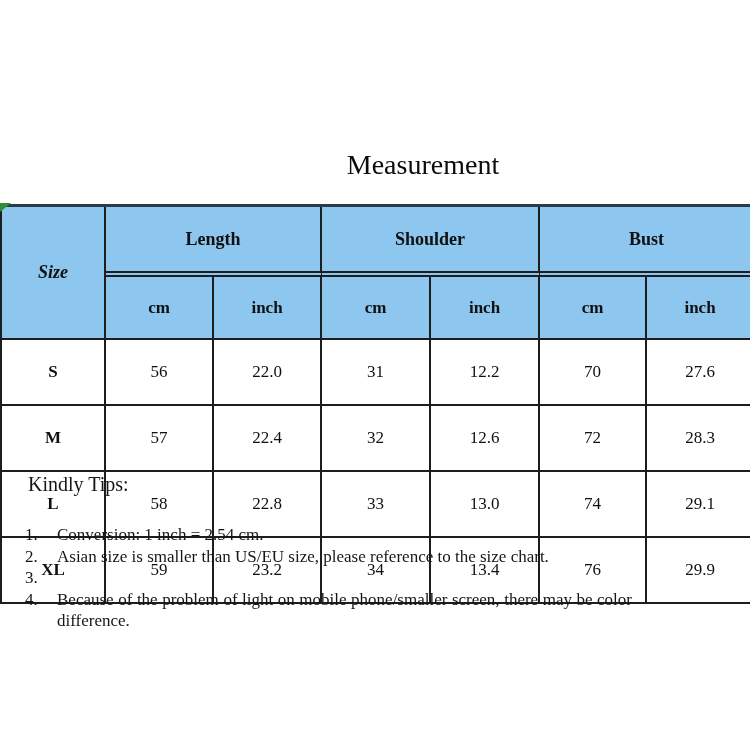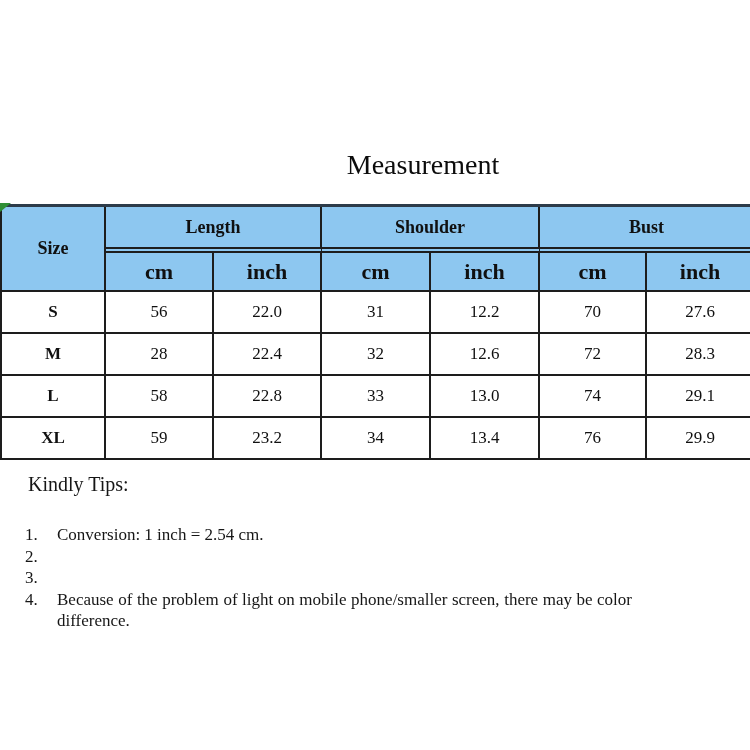--- a/index.html
+++ b/index.html
@@ -28,37 +28,38 @@
     border-collapse: separate;
     border-spacing: 0;
     border-top: 3px solid #2d3b49;
     border-left: 2px solid #1d1d1d;
   }
   .size-chart th, .size-chart td {
     border-right: 2px solid #1d1d1d;
     border-bottom: 2px solid #1d1d1d;
     text-align: center;
     vertical-align: middle;
-    padding: 0;
+    padding: 12px;
     color: #101010;
     overflow: hidden;
   }
   .size-chart thead th {
     background: #8dc7f0;
   }
   .size-chart th.group-head {
     font-size: 18px;
     height: 40px;
     border-bottom: 6px double #1d1d1d;
   }
   .size-chart th.size-head {
     font-size: 18px;
+    font-style: italic;
   }
   .size-chart th.unit-head {
-    font-size: 22px;
+    font-size: 17px;
     height: 37px;
   }
   .size-chart tbody th {
     background: #ffffff;
     font-size: 17px;
     font-weight: bold;
     height: 40px;
   }
   .size-chart tbody td {
     background: #ffffff;
@@ -136,21 +137,21 @@
       <th>S</th>
       <td>56</td>
       <td>22.0</td>
       <td>31</td>
       <td>12.2</td>
       <td>70</td>
       <td class="last-col">27.6</td>
     </tr>
     <tr>
       <th>M</th>
-      <td>28</td>
+      <td>57</td>
       <td>22.4</td>
       <td>32</td>
       <td>12.6</td>
       <td>72</td>
       <td class="last-col">28.3</td>
     </tr>
     <tr>
       <th>L</th>
       <td>58</td>
       <td>22.8</td>
@@ -172,20 +173,21 @@
 </table>
 
 <div class="tips">
   <div class="tips-heading">Kindly Tips:</div>
   <div class="tip-item">
     <span class="tip-num">1.</span>
     <span class="tip-text">Conversion: 1 inch = 2.54 cm.</span>
   </div>
   <div class="tip-item">
     <span class="tip-num">2.</span>
+    <span class="tip-text">Asian size is smaller than US/EU size, please reference to the size chart.</span>
   </div>
   <div class="tip-item">
     <span class="tip-num">3.</span>
   </div>
   <div class="tip-item">
     <span class="tip-num">4.</span>
     <span class="tip-text">Because of the problem of light on mobile phone/smaller screen, there may be color difference.</span>
   </div>
 </div>
 

